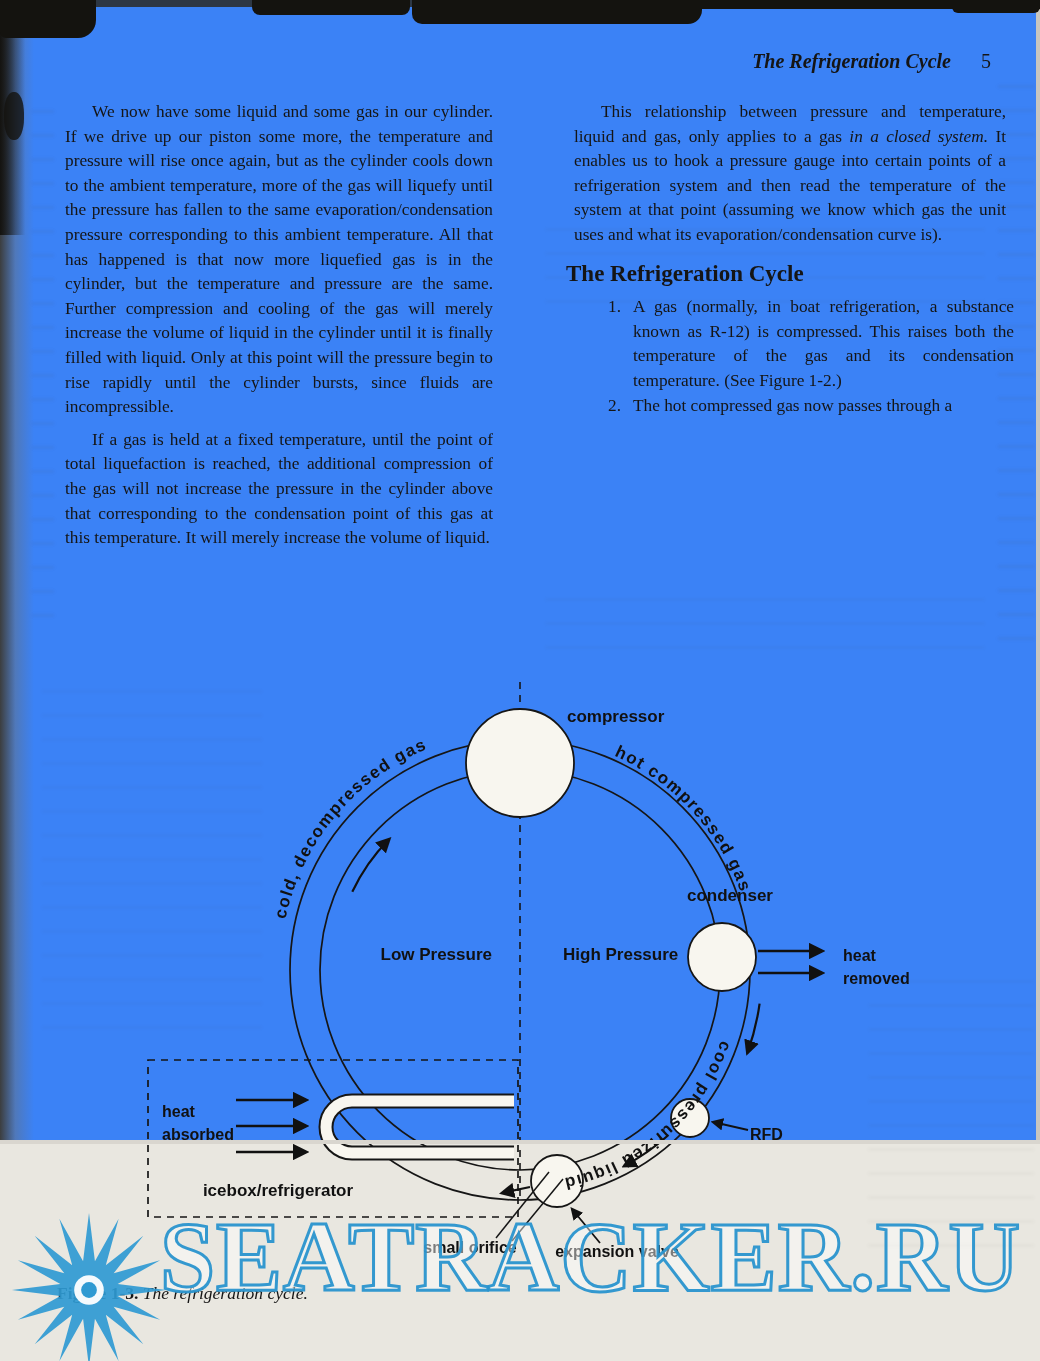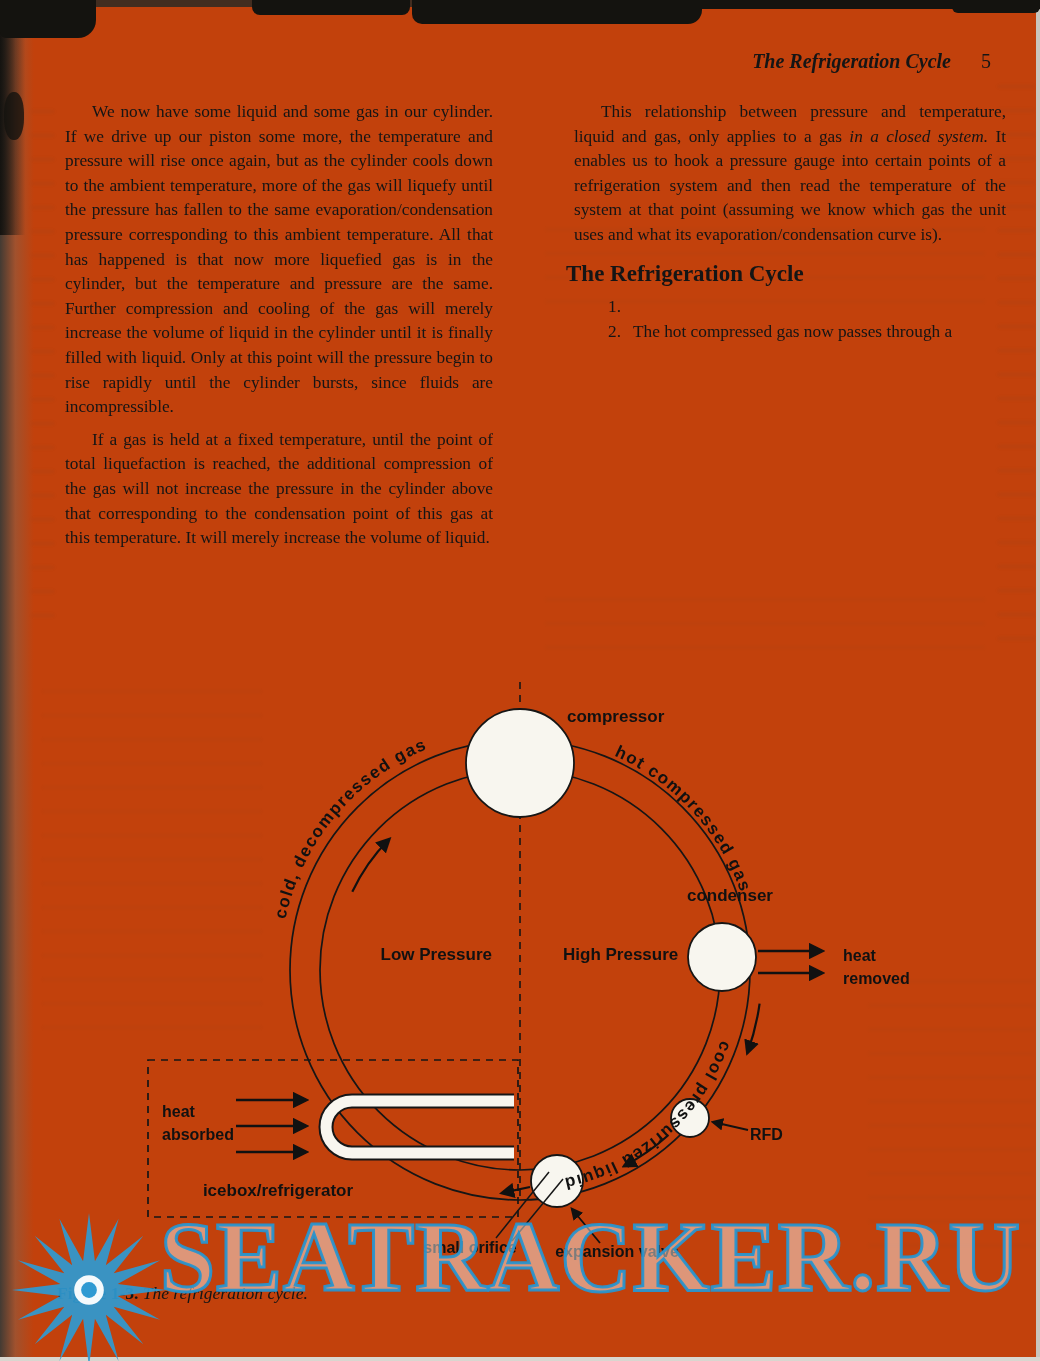--- a/index.html
+++ b/index.html
@@ -1,19 +1,19 @@
 <!DOCTYPE html>
 <html><head>
 <meta charset="utf-8">
 <style>
   html,body { margin:0; padding:0; }
   body { width:1040px; height:1361px; position:relative; background:#e9e7e0; overflow:hidden; }
   .page {
-    position:absolute; left:0; top:0; width:1040px; height:1361px;
-    background:#c2410c; color:#151515;
+    position:absolute; left:0; top:0; width:1040px; height:1144px;
+    background:#3b82f6; color:#151515;
     font-family:"Liberation Serif", serif;
   }
 
   
   .edge-left { position:absolute; left:0; top:0; width:34px; height:100%;
     background:linear-gradient(to right, rgba(60,58,53,0.95), rgba(110,106,96,0.40) 45%, rgba(0,0,0,0)); z-index:12; }
   .edge-left-dark { position:absolute; left:0; top:0; width:28px; height:235px;
     background:linear-gradient(to right, rgba(18,17,14,0.95), rgba(18,17,14,0) 90%); z-index:12; }
   .edge-top { position:absolute; left:0; top:0; width:100%; height:7px; background:#2b2a25; opacity:.85; z-index:12; }
   .edge-right { position:absolute; right:0; top:0; width:4px; height:100%; background:#c9c6bf; z-index:12; }
@@ -95,20 +95,21 @@
     <p class="indent">We now have some liquid and some gas in our cylinder. If we drive up our piston some more, the temperature and pressure will rise once again, but as the cylinder cools down to the ambient temperature, more of the gas will liquefy until the pressure has fallen to the same evaporation/condensation pressure corresponding to this ambient temperature. All that has happened is that now more liquefied gas is in the cylinder, but the temperature and pressure are the same. Further compression and cooling of the gas will merely increase the volume of liquid in the cylinder until it is finally filled with liquid. Only at this point will the pressure begin to rise rapidly until the cylinder bursts, since fluids are incompressible.</p>
     <p class="indent">If a gas is held at a fixed temperature, until the point of total liquefaction is reached, the additional compression of the gas will not increase the pressure in the cylinder above that corresponding to the condensation point of this gas at this temperature. It will merely increase the volume of liquid.</p>
   </div>
 
   <div class="col col-right">
     <p class="indent"><span>This relationship between pressure and temperature, liquid and gas, only applies to a gas </span><i>in a closed system.</i><span> It enables us to hook a pressure gauge into certain points of a refrigeration system and then read the temperature of the system at that point (assuming we know which gas the unit uses and what its evaporation/condensation curve is).</span></p>
     <div class="section-heading">The Refrigeration Cycle</div>
     <div class="nlist">
       <div class="li">
         <span class="li-num">1.</span>
+        <span class="li-text">A gas (normally, in boat refrigeration, a substance known as R-12) is compressed. This raises both the temperature of the gas and its condensation temperature. (See Figure 1-2.)</span>
       </div>
       <div class="li">
         <span class="li-num">2.</span>
         <span class="li-text">The hot compressed gas now passes through a</span>
       </div>
     </div>
   </div>
 
   <svg class="diagram" width="1040" height="645" viewBox="0 0 1040 645">
     <defs>

